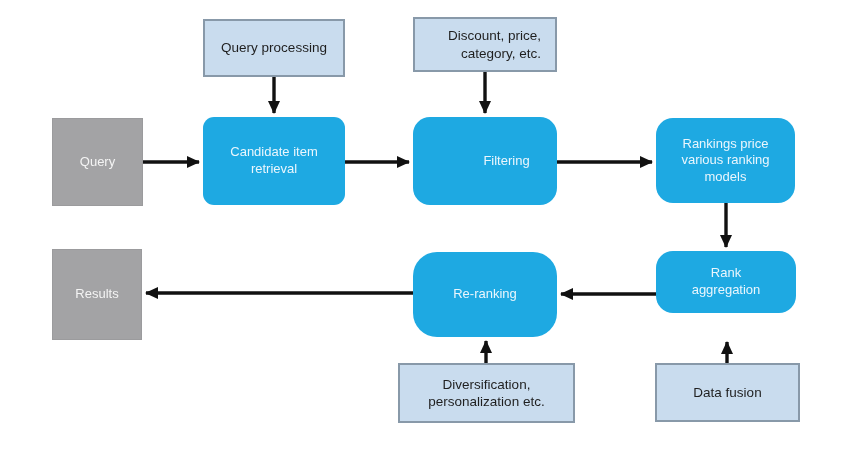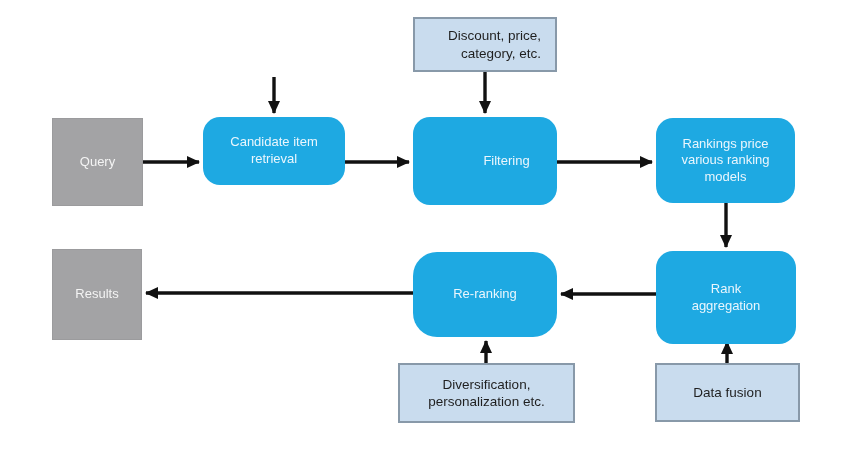--- a/index.html
+++ b/index.html
@@ -46,27 +46,27 @@
   }
   .terminal {
     background: var(--c-terminal-fill, #a3a3a5);
     border: 1px solid var(--c-terminal-border, #9b9b9d);
     color: var(--c-terminal-text, #f4f4f4);
     font-size: 13px;
   }
   
   .n-query    { left: 52px;  top: 118px; width: 91px;  height: 88px; }
   .n-qproc    { left: 203px; top: 19px;  width: 142px; height: 58px; }
-  .n-cand     { left: 203px; top: 117px; width: 142px; height: 68px; }
+  .n-cand     { left: 203px; top: 117px; width: 142px; height: 88px; border-radius: 11px; }
   .n-disc     { left: 413px; top: 17px;  width: 144px; height: 55px; text-align: right; }
   .n-filt     { left: 413px; top: 117px; width: 144px; height: 88px; padding-left: 43px; }
   .n-rank     { left: 656px; top: 118px; width: 139px; height: 85px; }
   .n-results  { left: 52px;  top: 249px; width: 90px;  height: 91px; justify-content: center; }
   .n-rerank   { left: 413px; top: 252px; width: 144px; height: 85px; border-radius: 24px; }
-  .n-agg      { left: 656px; top: 251px; width: 140px; height: 93px; }
+  .n-agg      { left: 656px; top: 251px; width: 140px; height: 62px; }
   .n-divers   { left: 398px; top: 363px; width: 177px; height: 60px; }
   .n-fusion   { left: 655px; top: 363px; width: 145px; height: 59px; }
   
   .n-cand span   { max-width: 110px; }
   .n-rank span   { max-width: 102px; }
   .n-agg span    { max-width: 82px;  }
   .n-disc span   { max-width: 112px; }
   .n-divers span { max-width: 150px; }
 </style>
 </head>
@@ -89,20 +89,23 @@
     <line x1="656" y1="294" x2="561" y2="294" marker-end="url(#ah)"></line>
     <line x1="413" y1="293" x2="146" y2="293" marker-end="url(#ah)"></line>
     <line x1="486" y1="363" x2="486" y2="341" marker-end="url(#ah)"></line>
     <line x1="727" y1="363" x2="727" y2="342" marker-end="url(#ah)"></line>
   </svg>
 
   <div class="box terminal n-query">
     <span>Query</span>
   </div>
 
+  <div class="box input n-qproc">
+    <span>Query processing</span>
+  </div>
 
   <div class="box process n-cand">
     <span>Candidate item retrieval</span>
   </div>
 
   <div class="box input n-disc">
     <span>Discount, price, category, etc.</span>
   </div>
 
   <div class="box process n-filt">

